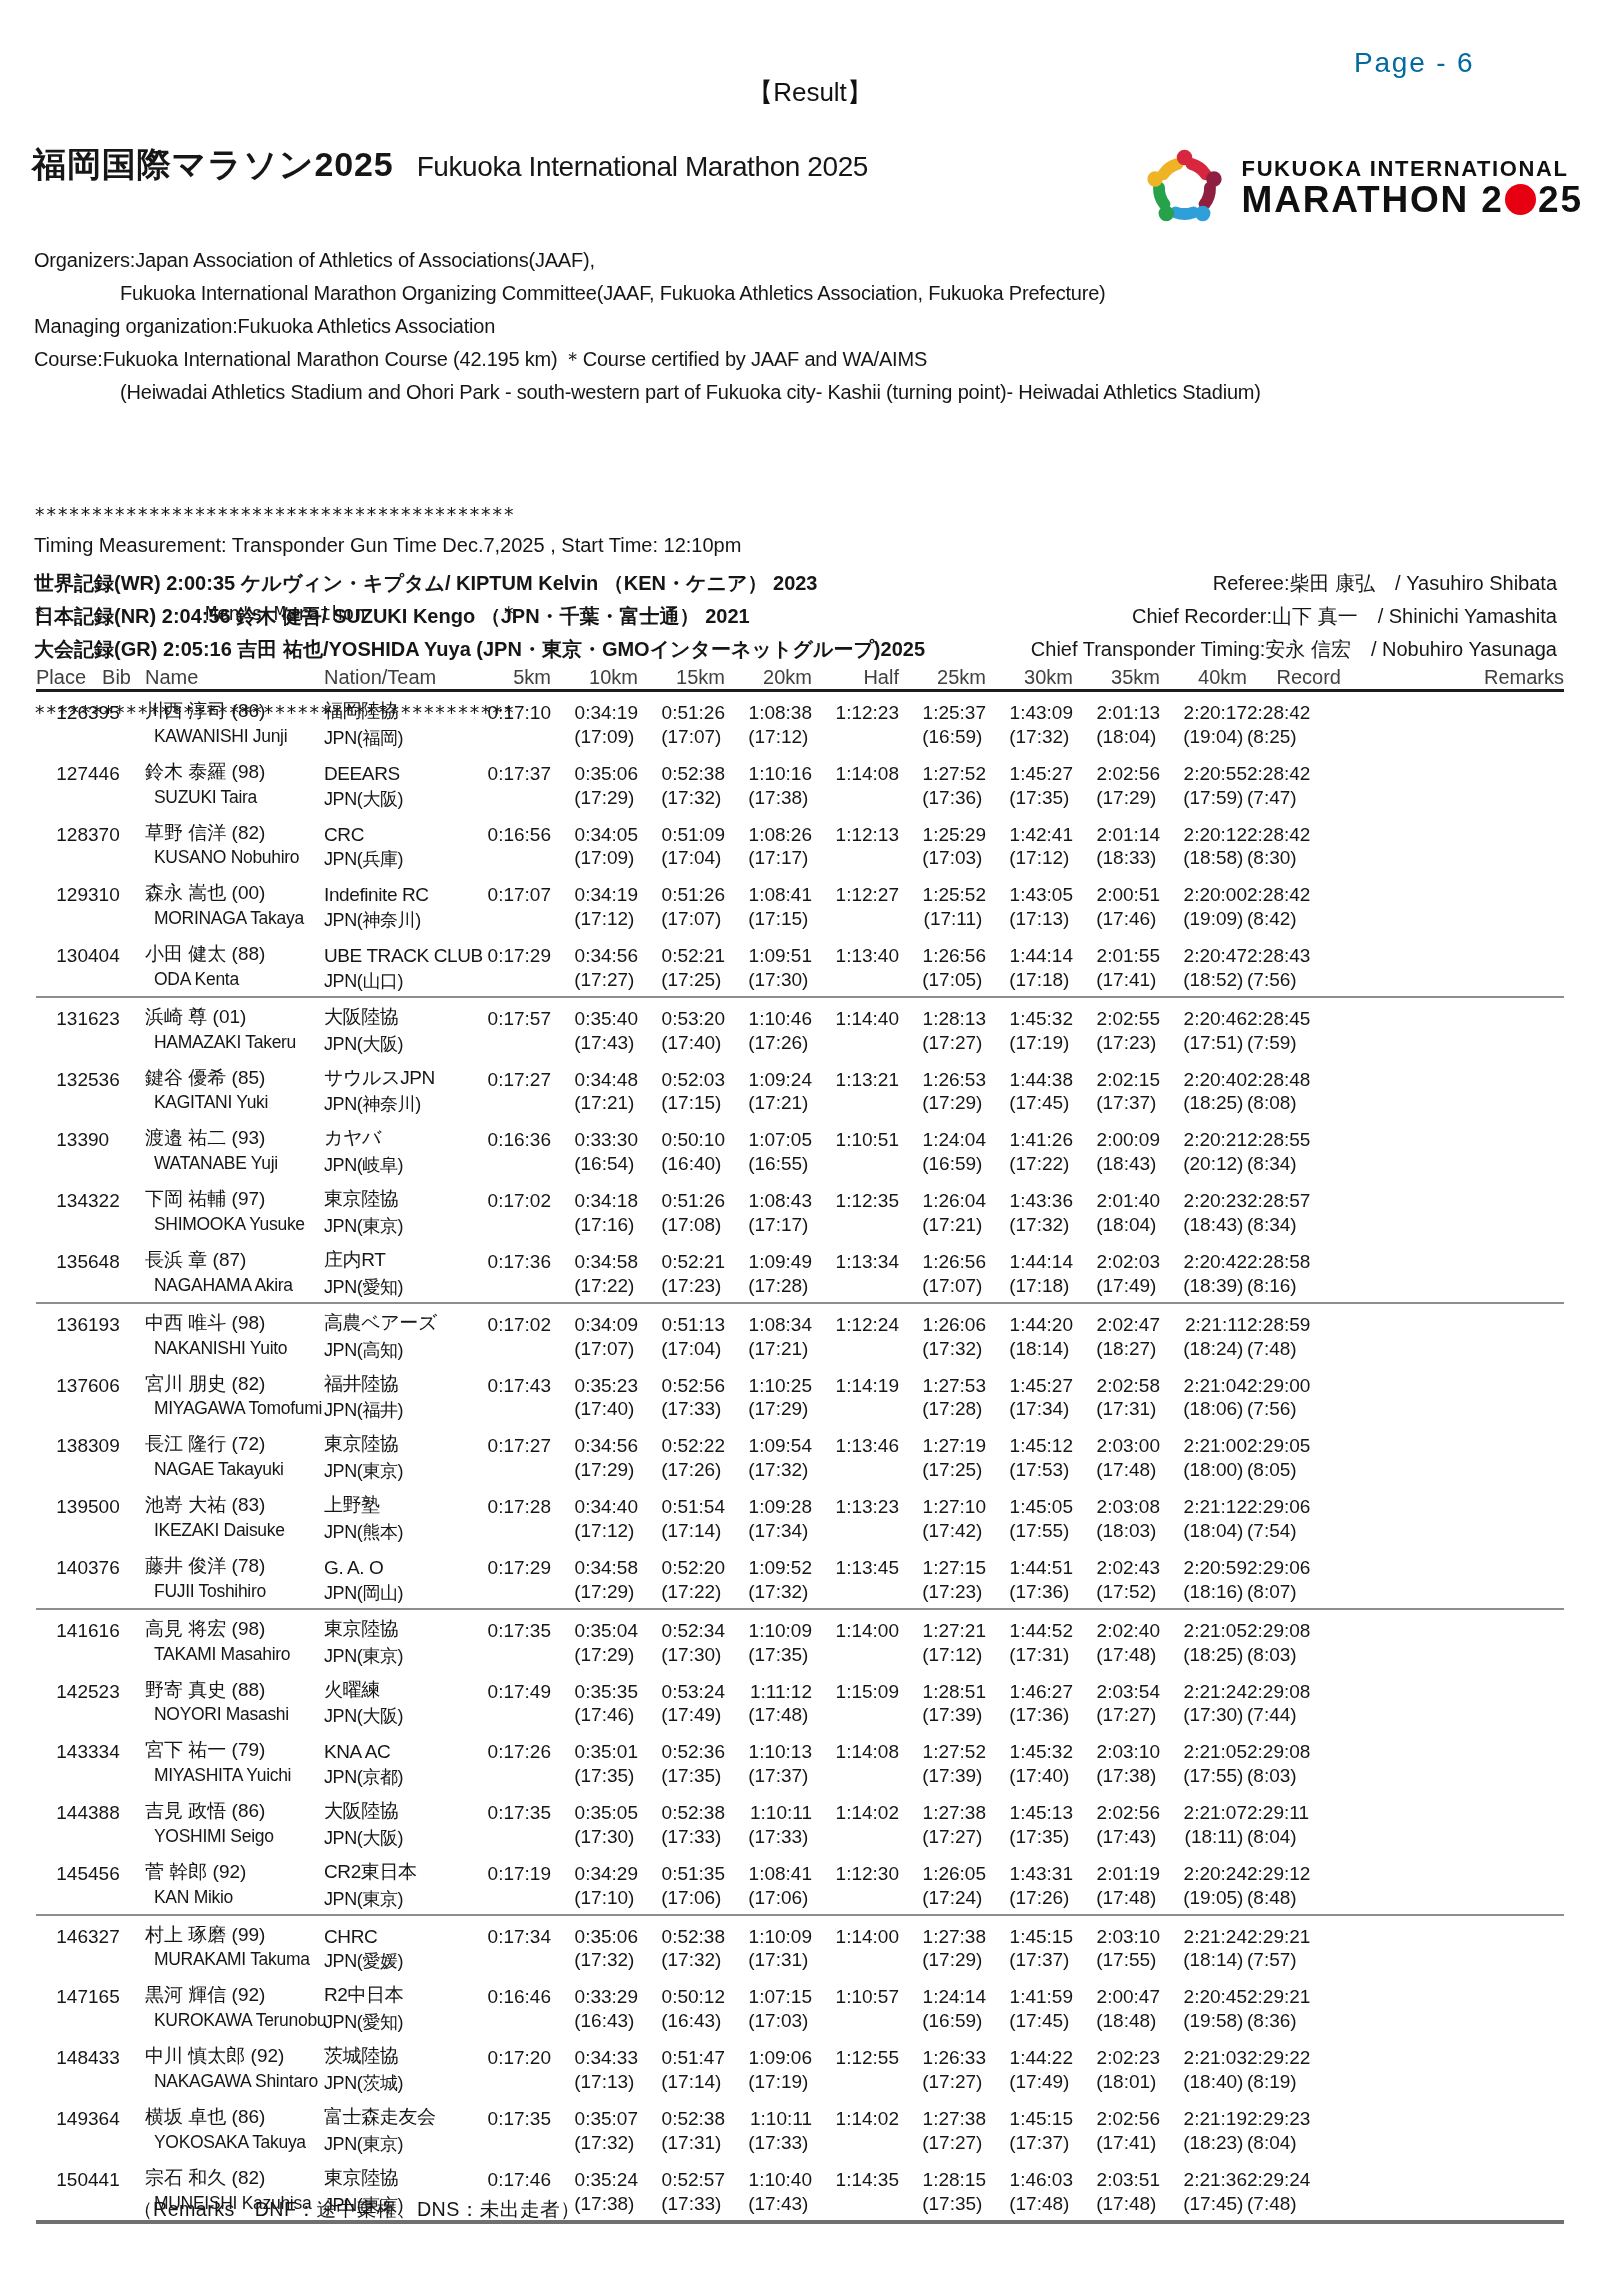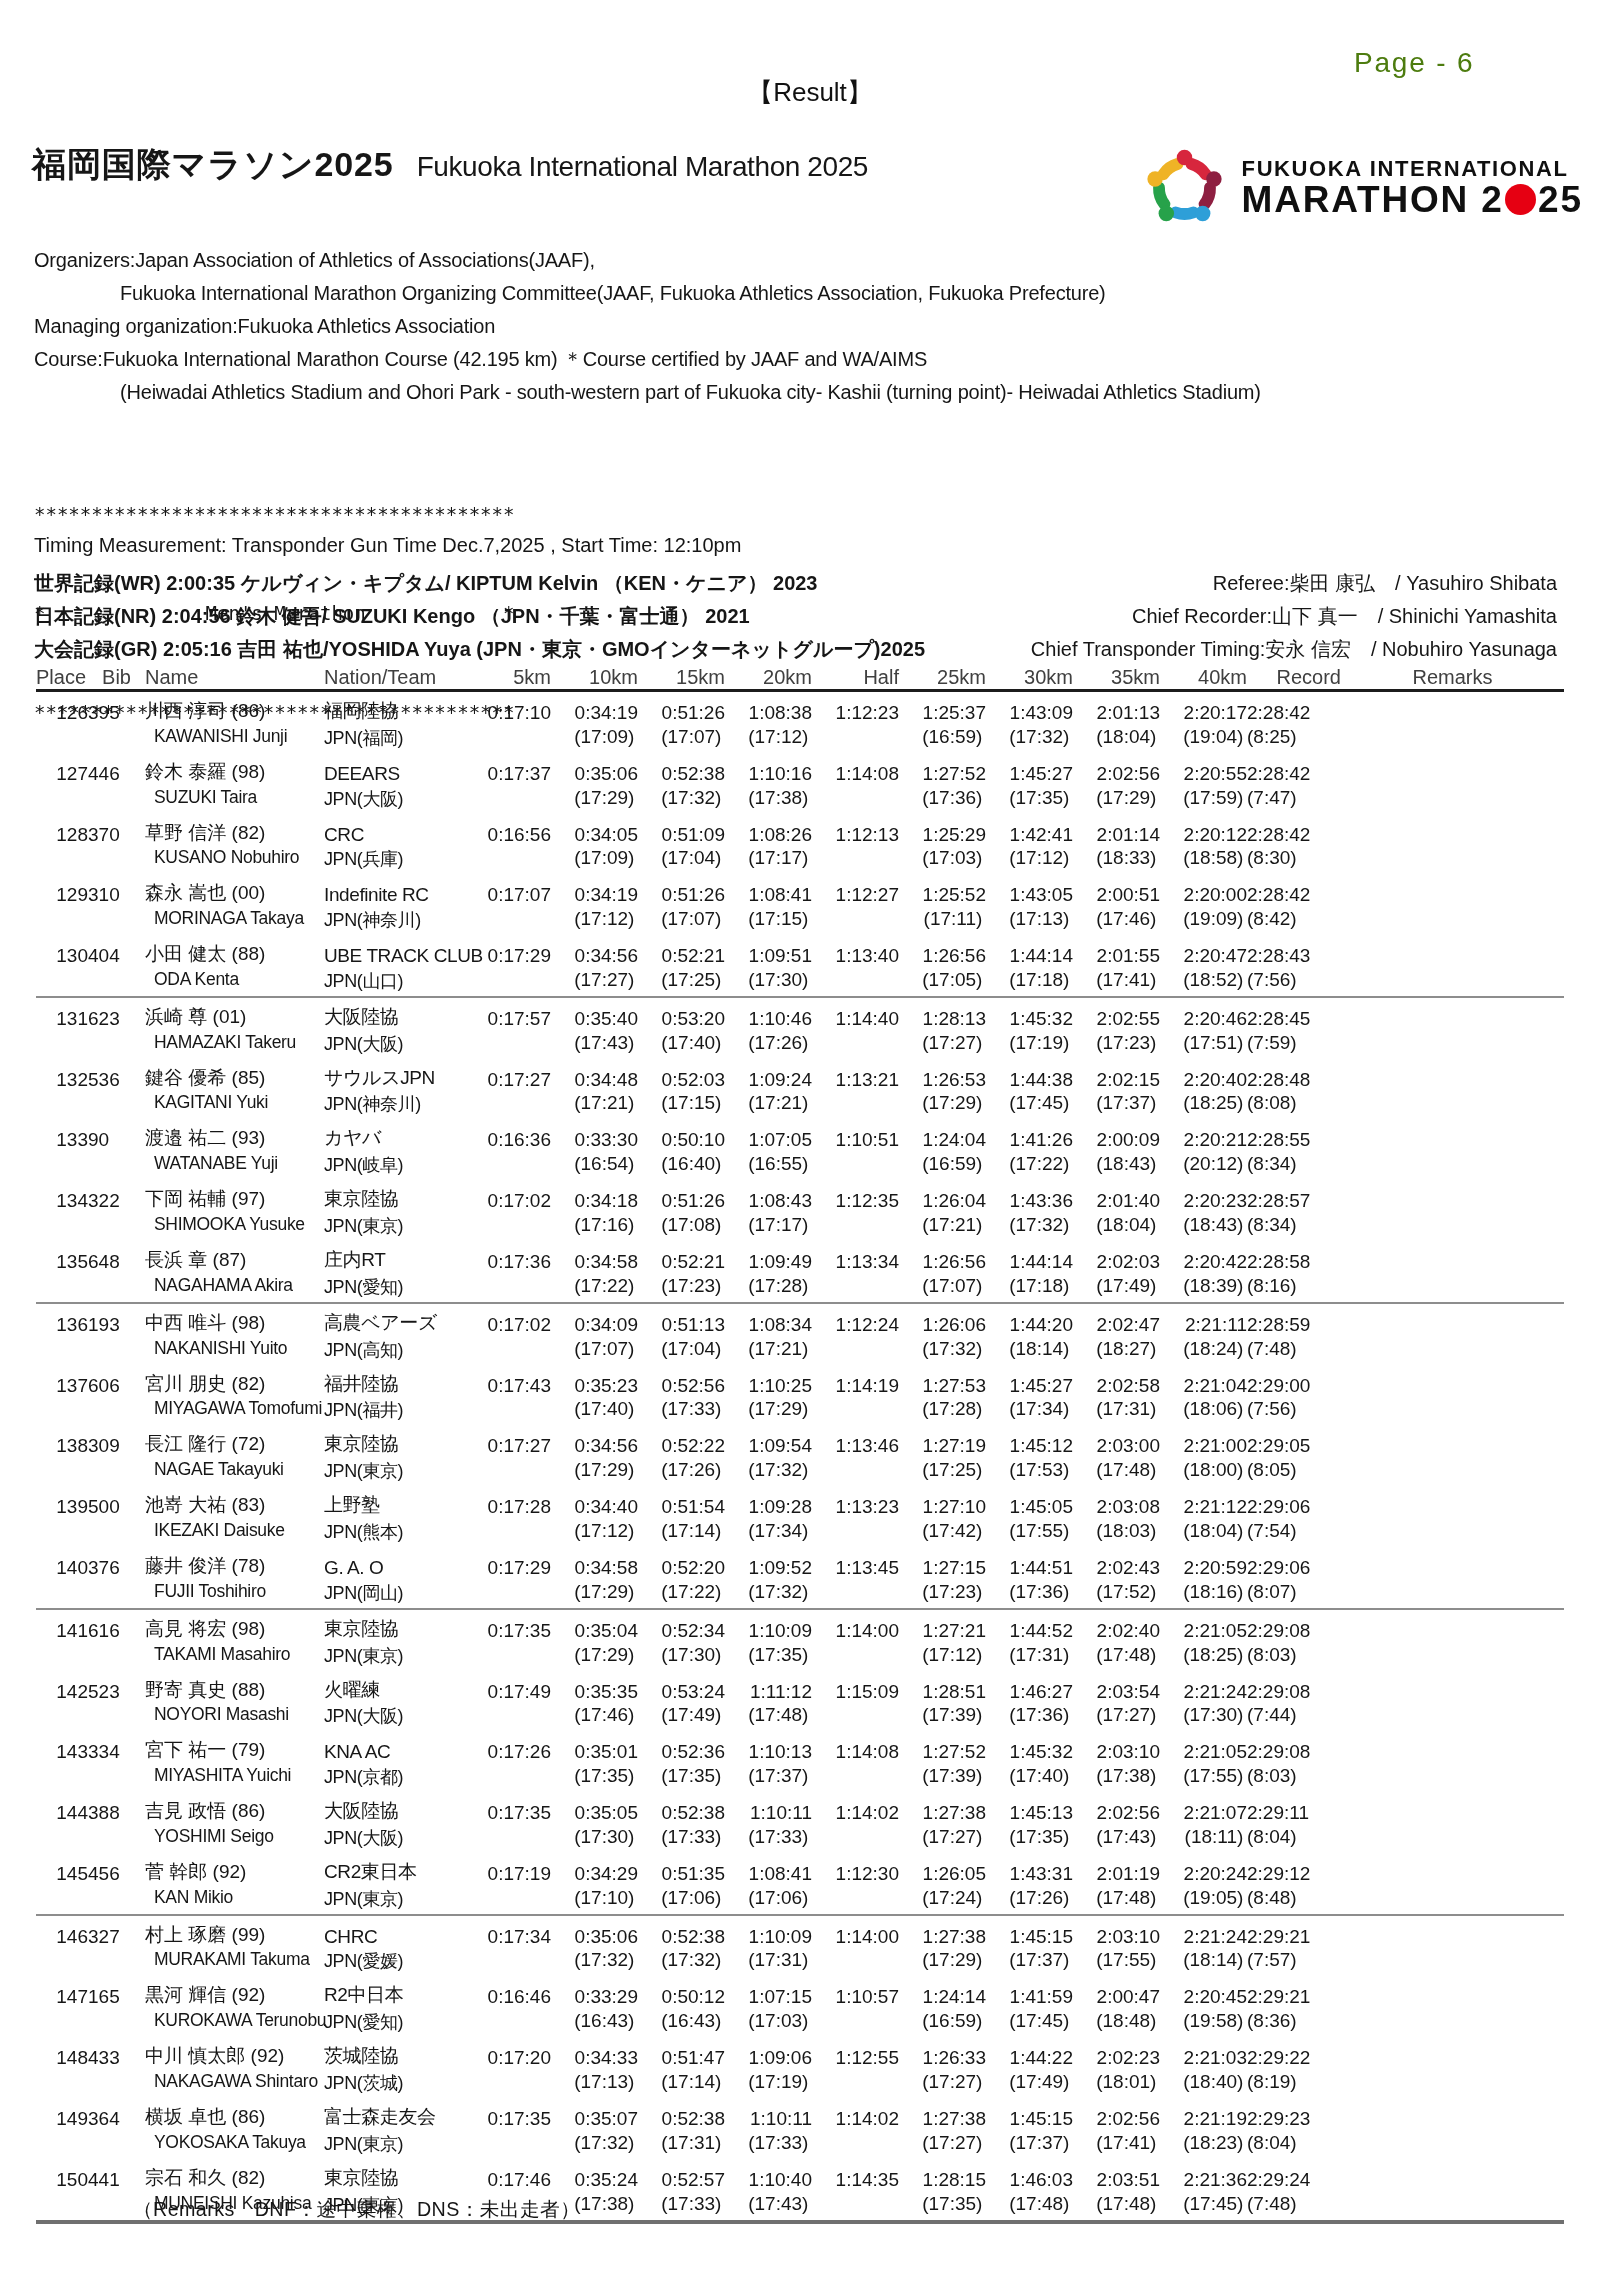--- a/index.html
+++ b/index.html
@@ -1,19 +1,19 @@
 <!DOCTYPE html>
 <html style="font-size:14.3px"><head>
 <meta charset="utf-8">
 <style>
   html,body{margin:0;padding:0;background:#e8e8e8;}
   .page{position:relative;width:1620px;height:2293px;background:#ffffff;color:#161616;
         font-family:"Liberation Sans","DejaVu Sans",sans-serif;overflow:hidden;}
   .abs{position:absolute;}
-  .page-number{left:1354px;top:47px;font-size:28px;letter-spacing:1.8px;color:#4d7c0f;}
+  .page-number{left:1354px;top:47px;font-size:28px;letter-spacing:1.8px;color:#0369a1;}
   .result-label{left:0;right:0;top:75px;text-align:center;font-size:26px;color:#111;}
   .title-row{left:32px;top:142px;display:flex;align-items:baseline;gap:23px;white-space:nowrap;}
   .title-jp{font-size:34px;font-weight:700;letter-spacing:0.9px;}
   .title-en{font-size:28px;font-weight:500;letter-spacing:-0.4px;}
   .logo{left:1139px;top:143px;display:flex;align-items:center;gap:11.6px;}
   .logo-mark{width:91px;height:91px;flex:0 0 auto;}
   .logo-text{display:flex;flex-direction:column;line-height:1.04;}
   .logo-line1{font-size:22px;font-weight:700;letter-spacing:1.6px;color:#101010;white-space:nowrap;}
   .logo-line2{font-size:37px;font-weight:800;letter-spacing:1.8px;color:#101010;white-space:nowrap;display:flex;align-items:center;}
   .logo-dot{display:inline-block;width:31px;height:31px;border-radius:50%;background:#e60012;margin:0 1.8px;}
@@ -27,21 +27,21 @@
   
   table.results{position:absolute;left:36px;top:657px;width:1528px;border-collapse:collapse;table-layout:fixed;}
   table.results th,table.results td{padding:0;white-space:nowrap;overflow:visible;}
   thead th{font-size:20px;font-weight:400;height:32px;vertical-align:bottom;padding-bottom:5.4px;
            border-bottom:3.6px solid #1c1c1c;color:#404040;}
   th.c-place{text-align:left;padding-left:1.8px;}
   th.c-bib{text-align:center;}
   th.c-name,th.c-team{text-align:left;padding-left:5.4px;}
   th.c-time{text-align:right;padding-right:14.3px;}
   th.c-record{text-align:right;padding-right:12.5px;}
-  th.c-remarks{text-align:center;padding-left:7.2px;}
+  th.c-remarks{text-align:right;padding-left:7.2px;}
   tr.r-main td{height:32px;vertical-align:bottom;padding-bottom:0.9px;font-size:19px;}
   tr.r-sub td{height:27px;vertical-align:top;padding-top:0.9px;font-size:19px;}
   td.c-place{text-align:right;padding-right:12.5px;}
   td.c-bib{padding-right:10.7px;}
   td.c-name{text-align:left;padding-left:5.4px;font-size:19px;}
   td.c-name.sub{padding-left:9px;font-size:17.5px;letter-spacing:-0.3px;}
   td.c-team{text-align:left;padding-left:3.6px;font-size:17px;letter-spacing:-0.4px;}
   td.c-team.sub{font-size:18px;}
   td.c-time{text-align:right;padding-right:14.3px;font-size:19px;}
   td.c-time.lap{padding-right:3.6px;}

